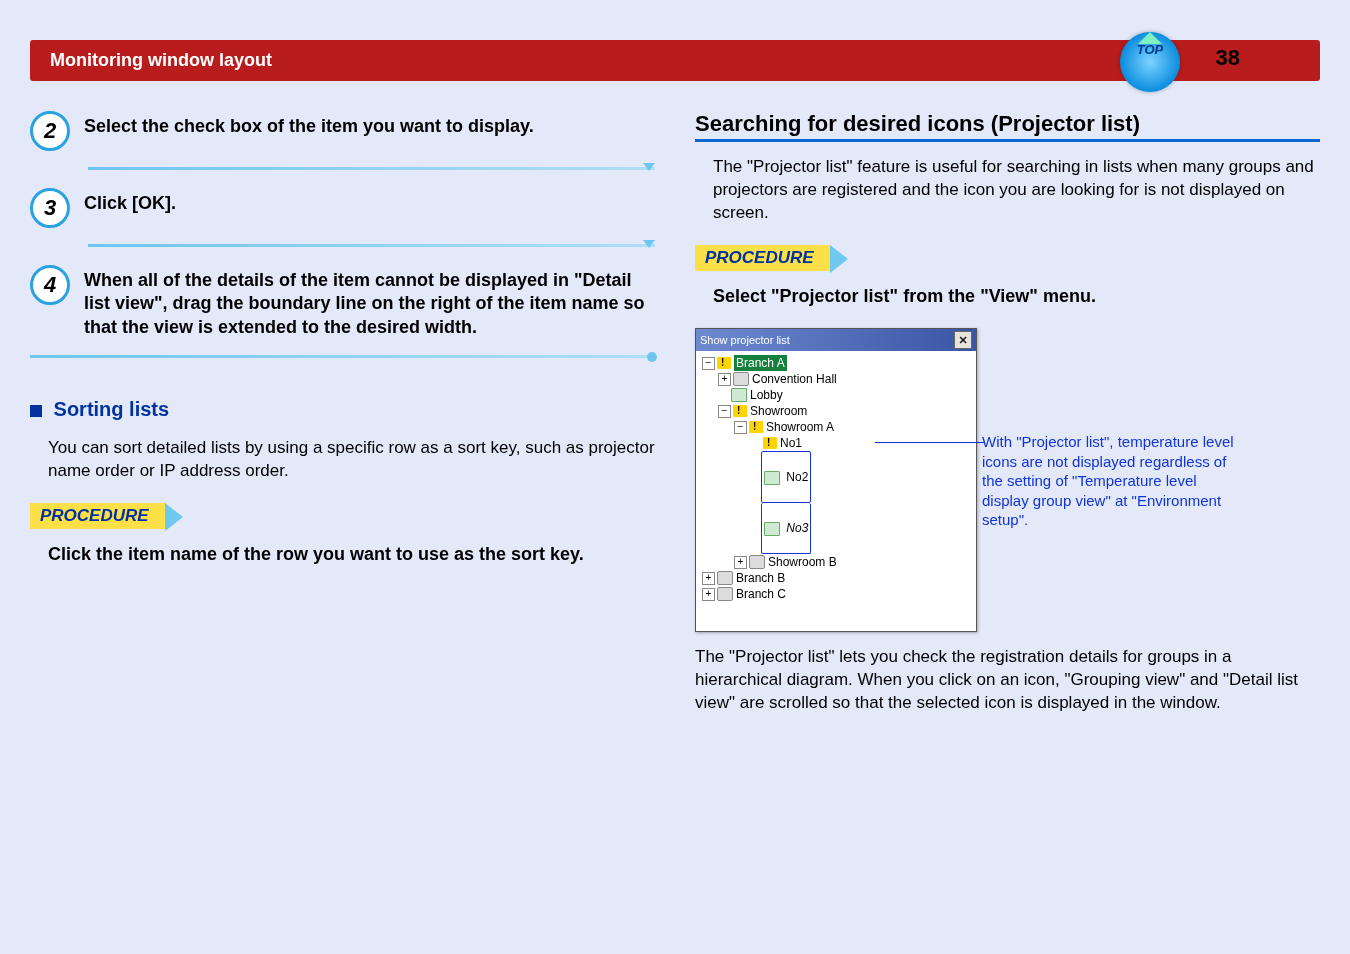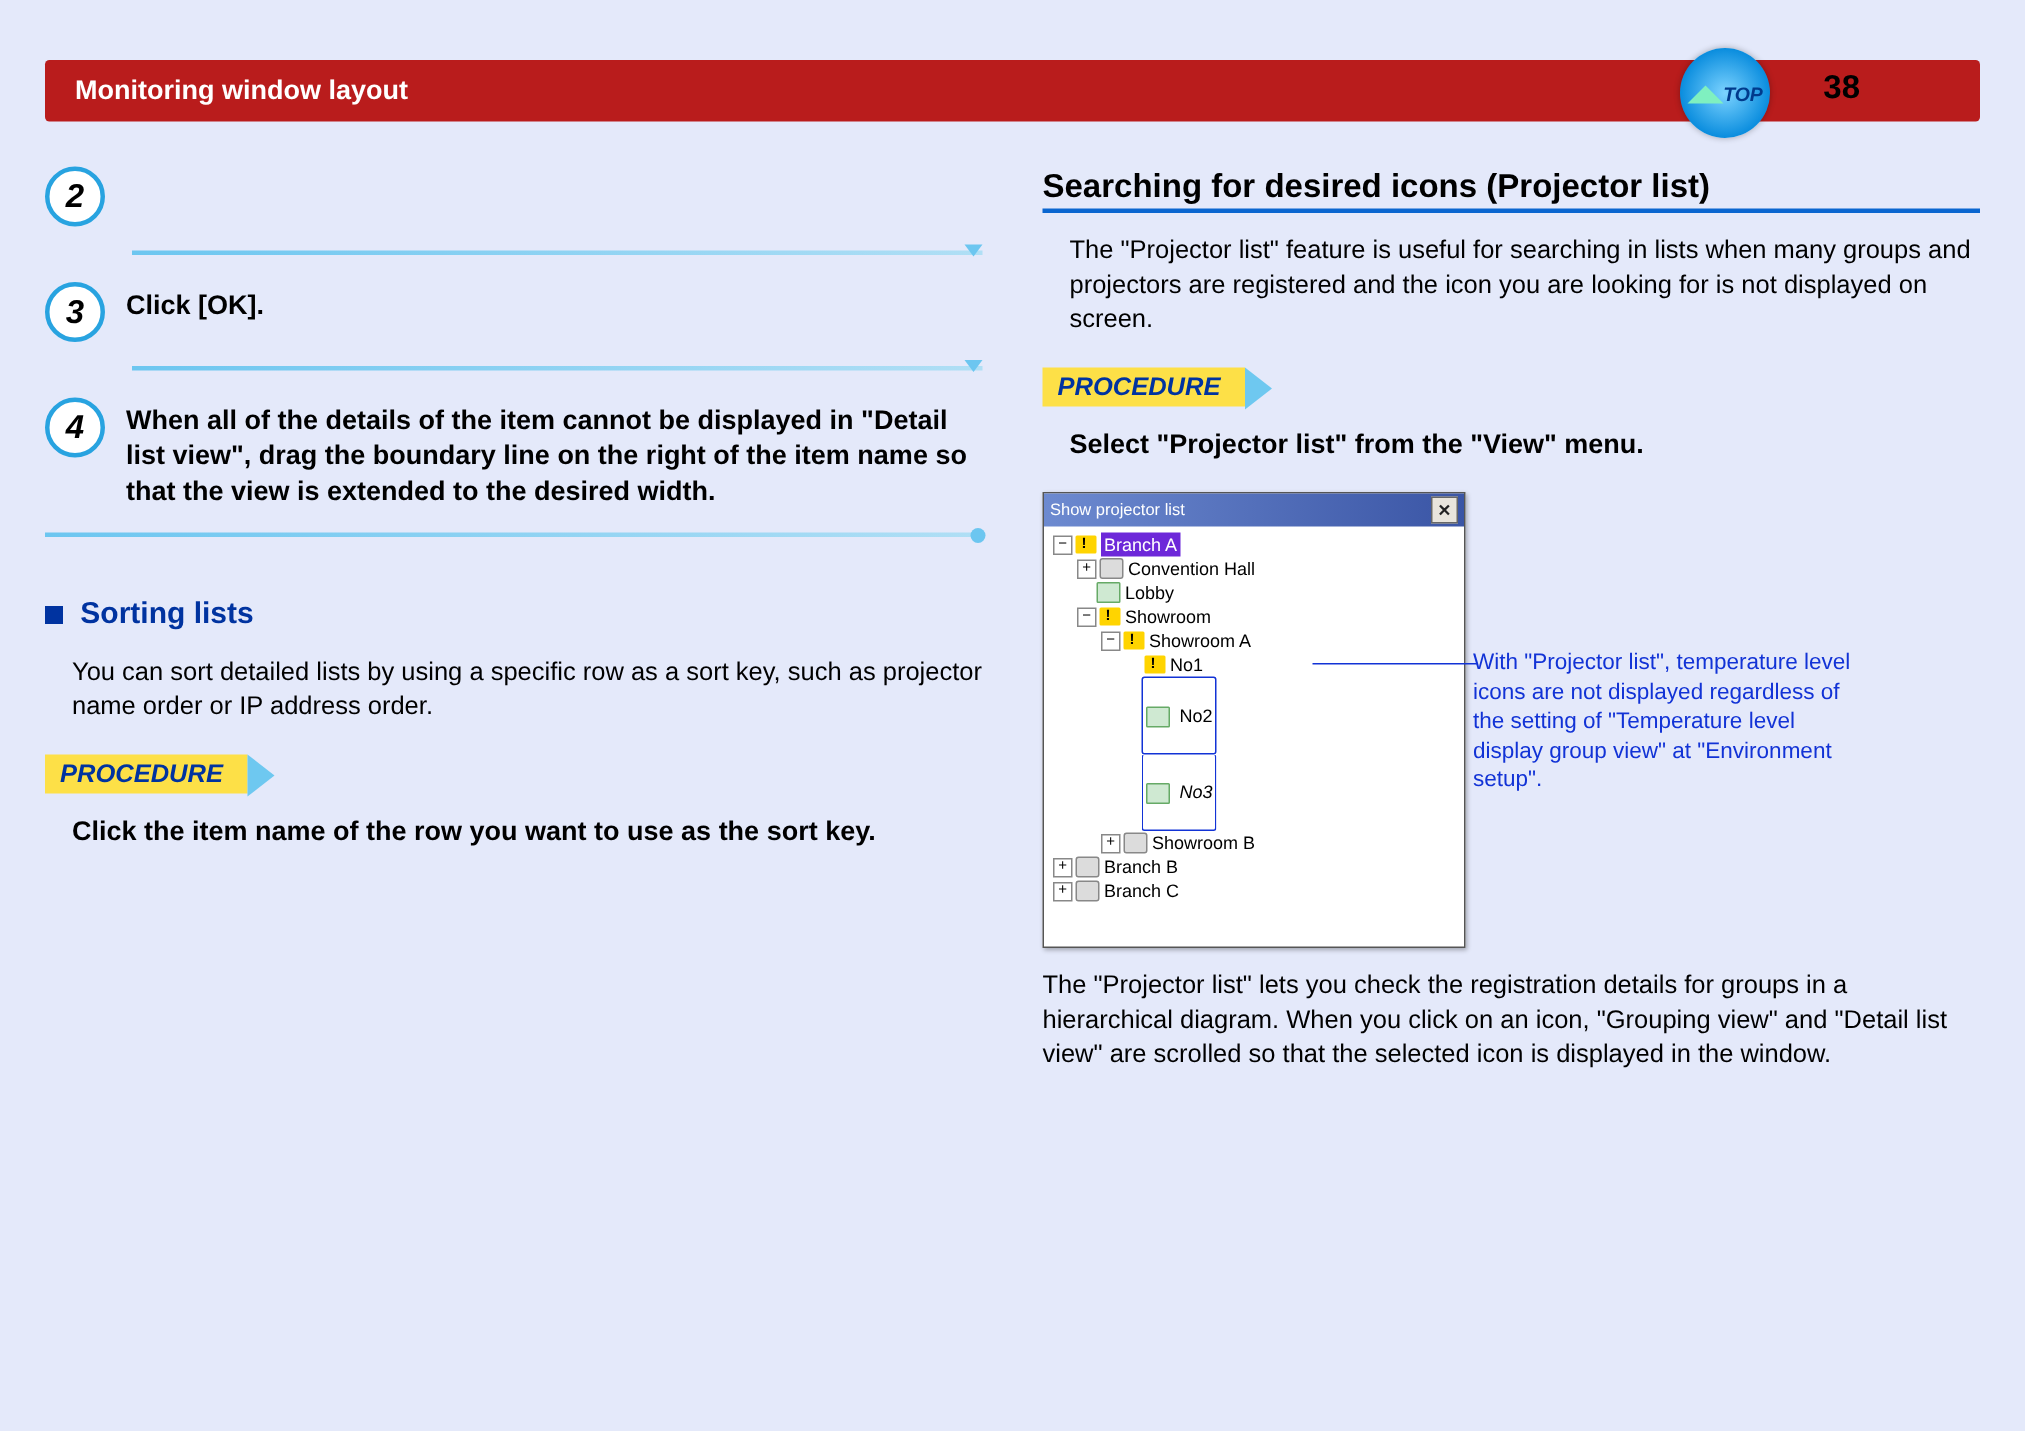--- a/index.html
+++ b/index.html
@@ -26,21 +26,21 @@
     border-radius: 3px;
     position: relative;
   }
   .top-badge {
     position: absolute;
     right: 140px;
     top: -8px;
     width: 60px; height: 60px;
     background: radial-gradient(circle at 50% 50%, #7cd3ff 0%, #0a8dde 70%);
     border-radius: 50%;
-    display:flex; flex-direction:row; align-items:center; justify-content:center;
+    display:flex; flex-direction:column; align-items:center; 
     color:#05367a; font-weight:bold; font-size:12px;
     box-shadow: 0 0 4px rgba(0,0,0,0.3);
   }
   .top-house { width:0;height:0;border-left:12px solid transparent;border-right:12px solid transparent;border-bottom:12px solid #7ff0c0; margin-bottom:-2px;}
   .top-label { font-style:italic; color:#003a8c; font-size:13px; font-weight:bold;}
   .page-no {
     position:absolute;
     right: 80px;
     top: 5px;
     color:#000; font-weight:bold; font-size:22px;
@@ -140,21 +140,21 @@
   .pl-tree { padding:4px 6px 6px 6px; height:270px;}
   .tree-row { display:flex; align-items:center; white-space:nowrap; line-height:16px;}
   .tree-indent { display:inline-block; }
   .exp { display:inline-block; width:11px;height:11px;border:1px solid #888;background:#fff;font-size:10px;line-height:9px;text-align:center;margin-right:2px; cursor:pointer;}
   .exp-sp { display:inline-block; width:13px; }
   .ic { display:inline-block; width:14px;height:12px;margin-right:3px; vertical-align:middle; border-radius:1px;}
   .ic-warn { background:#ffd400; position:relative;}
   .ic-warn::after{content:"!";position:absolute;left:4px;top:-2px;font-size:10px;font-weight:bold;}
   .ic-group { background:#dcdcdc; border:1px solid #888; border-radius:2px;}
   .ic-proj { background:#cfe9d2; border:1px solid #6a6;}
-  .sel { background:#6d28d9; color:#fff; padding:0 2px;text-align:right;}
+  .sel { background:#15803d; color:#fff; padding:0 2px;text-align:right;}
   .callout-box { border:1px solid #1233d6; padding:17px 2px; border-radius:2px; display:inline-block; margin-left:-2px;}
   .callout-line {
     position:absolute;
     width: 120px;
     border-top:1px solid #1233d6;
   }
   .right-flex { display:flex; align-items:flex-start; gap:5px; position:relative;}
   .note-text { color:#1233d6; font-size:15px; line-height:1.3; width:260px; margin-top:110px;}
 </style>
 </head>
@@ -168,20 +168,21 @@
       <div class="top-label">TOP</div>
     </div>
     <div class="page-no">38</div>
   </div>
 
   <div class="columns">
 
     <div class="col">
       <div class="step-row">
         <div class="step-num">2</div>
+        <div class="step-text">Select the check box of the item you want to display.</div>
       </div>
       <div class="sep"></div>
 
       <div class="step-row">
         <div class="step-num">3</div>
         <div class="step-text">Click [OK].</div>
       </div>
       <div class="sep"></div>
 
       <div class="step-row">

